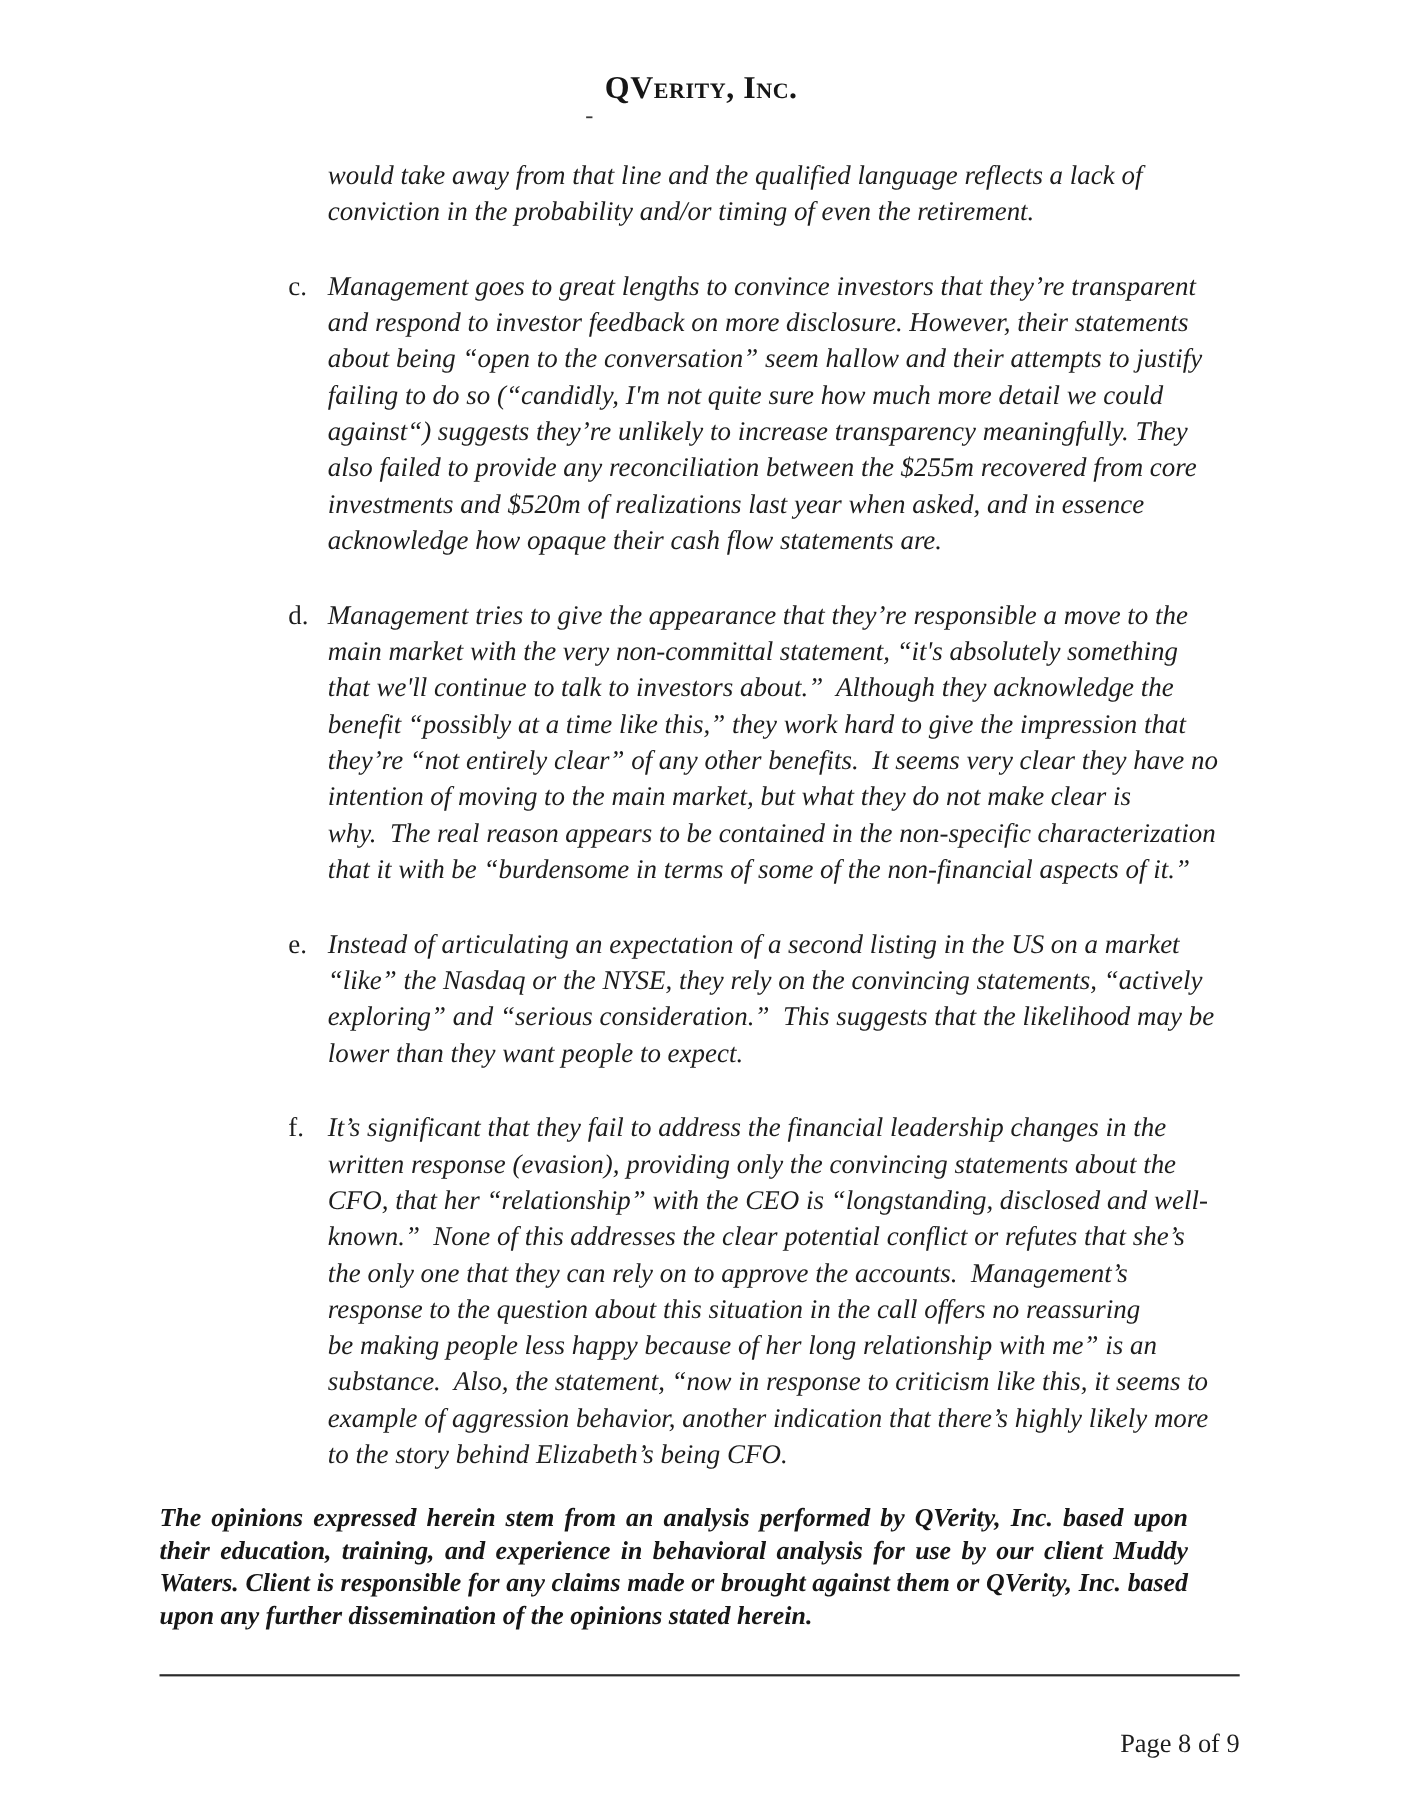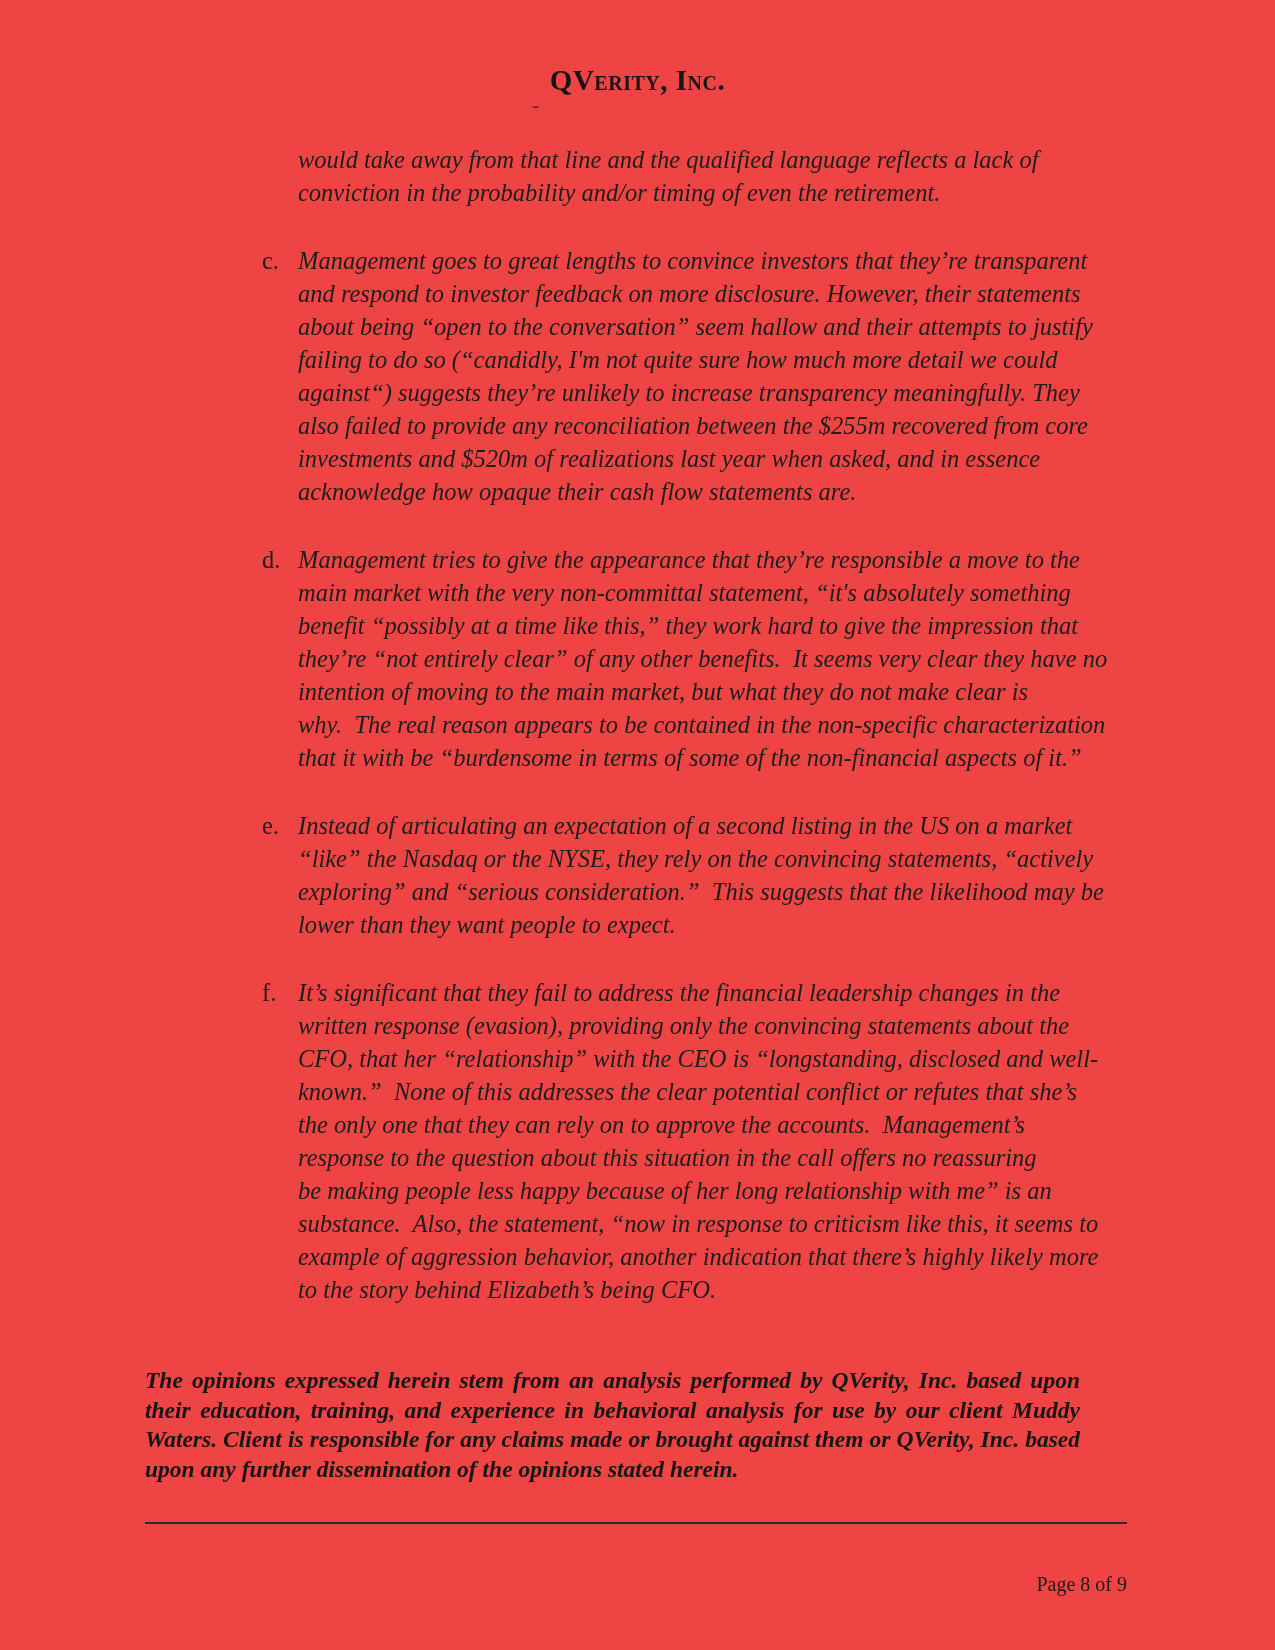--- a/index.html
+++ b/index.html
@@ -1,20 +1,20 @@
 <!DOCTYPE html>
 <html><head>
 <meta charset="utf-8">
 <style>
   html,body { margin:0; padding:0; background:#e8e8e8; }
   .page {
     position:relative;
     width:1275px; height:1650px;
     margin:0 auto;
-    background:#ef4444;
+    background:#ffffff;
     font-family:"Liberation Serif", serif;
     color:#1d1d1d;
     overflow:hidden;
   }
   
   .letterhead {
     position:absolute; top:64px; left:0; width:100%;
     text-align:center;
   }
   .company-name {
@@ -60,21 +60,21 @@
     white-space:normal;
   }
   .dline.last { text-align-last:left; }
   
   .footer-rule {
     position:absolute; top:1522px; left:145px; width:982px;
     margin:0; border:none; border-top:2px solid #2b2b2b;
   }
   .page-number {
     position:absolute; top:1573px; right:148px;
-    font-size:20px; color:#1d1d1d;
+    font-size:24px; color:#1d1d1d;
   }
 </style>
 </head>
 <body>
 
 <div class="page">
 
   <header class="letterhead">
     <h1 class="company-name">QVerity, Inc.</h1>
   </header>
@@ -100,20 +100,21 @@
           <div class="line">also failed to provide any reconciliation between the $255m recovered from core</div>
           <div class="line">investments and $520m of realizations last year when asked, and in essence</div>
           <div class="line">acknowledge how opaque their cash flow statements are.</div>
         </div>
       </div>
       <div class="para">
         <span class="marker">d.</span>
         <div class="ptext">
           <div class="line">Management tries to give the appearance that they’re responsible a move to the</div>
           <div class="line">main market with the very non-committal statement, “it's absolutely something</div>
+          <div class="line">that we'll continue to talk to investors about.”&nbsp; Although they acknowledge the</div>
           <div class="line">benefit “possibly at a time like this,” they work hard to give the impression that</div>
           <div class="line">they’re “not entirely clear” of any other benefits.&nbsp; It seems very clear they have no</div>
           <div class="line">intention of moving to the main market, but what they do not make clear is</div>
           <div class="line">why.&nbsp; The real reason appears to be contained in the non-specific characterization</div>
           <div class="line">that it with be “burdensome in terms of some of the non-financial aspects of it.”</div>
         </div>
       </div>
       <div class="para">
         <span class="marker">e.</span>
         <div class="ptext">

